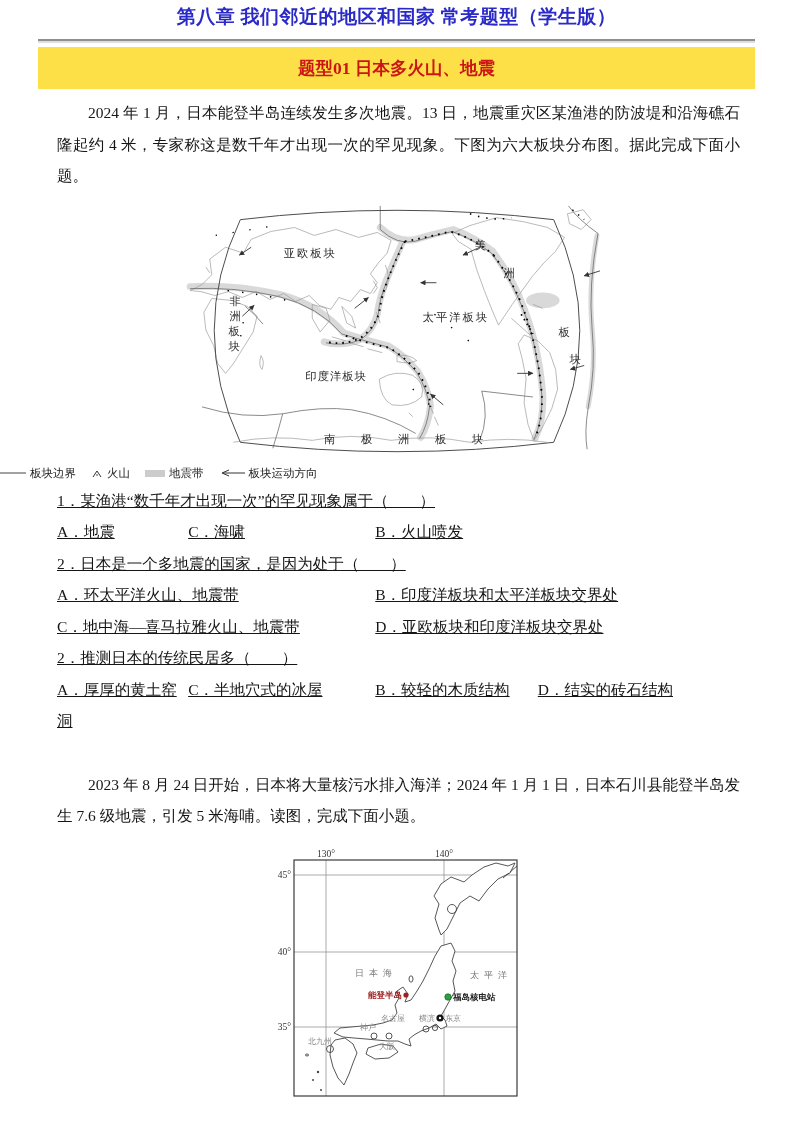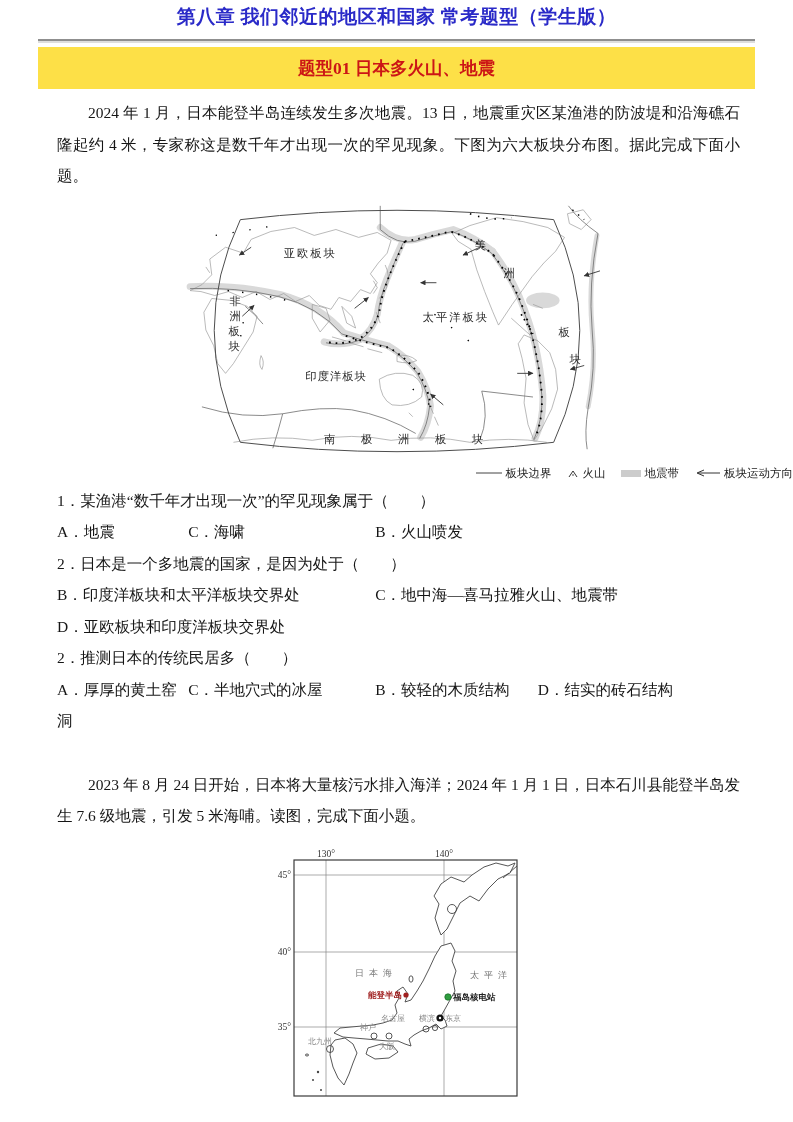--- a/index.html
+++ b/index.html
@@ -16,26 +16,26 @@
   .section-bar{
     margin:4px 38px 8px 38px;background:#fde047;text-align:center;padding:9px 0;
   }
   .section-bar .bar-text{color:#cc1616;font-weight:bold;font-size:17.5px;}
   .para{
     margin:6px 53px 0 57px;font-size:15.5px;line-height:31.5px;
     text-align:justify;text-indent:2em;
   }
   .figure{text-align:center;margin-top:4px;}
   .map-legend{
-    display:flex;justify-content:flex-end;align-items:center;gap:7px;
+    display:flex;justify-content:flex-start;align-items:center;gap:7px;
     font-size:11.5px;color:#222;margin-top:-2px;margin-bottom:4px;
   }
   .map-legend .li{display:flex;align-items:center;gap:4px;}
   .map-legend .li + .li{margin-left:8px;}
-  .qa{margin:0 53px 0 57px;font-size:15.5px;}
+  .qa{margin:0 53px 0 57px;font-size:15.5px;text-decoration:underline;}
   .q-stem{line-height:31.5px;}
   .q-opts-4{display:grid;grid-template-columns:19.2% 27.4% 23.8% 29.6%;line-height:31.5px;}
   .q-opts-2{display:grid;grid-template-columns:46.6% 53.4%;line-height:31.5px;}
   .para-2{margin-top:32px;}
   .japan-figure{margin-top:16px;}
   svg text{font-family:"Liberation Serif","DejaVu Serif",serif;}
 </style>
 </head>
 <body>
 
@@ -183,20 +183,21 @@
     <div class="q-opts-4">
       <span>A．地震</span>
       <span>C．海啸</span>
       <span>B．火山喷发</span>
     </div>
   </div>
 
   <div class="qa">
     <div class="q-stem">2．日本是一个多地震的国家，是因为处于（　　）</div>
     <div class="q-opts-2">
+      <span>A．环太平洋火山、地震带</span>
       <span>B．印度洋板块和太平洋板块交界处</span>
       <span>C．地中海—喜马拉雅火山、地震带</span>
       <span>D．亚欧板块和印度洋板块交界处</span>
     </div>
   </div>
 
   <div class="qa">
     <div class="q-stem">2．推测日本的传统民居多（　　）</div>
     <div class="q-opts-4">
       <span>A．厚厚的黄土窑洞</span>

